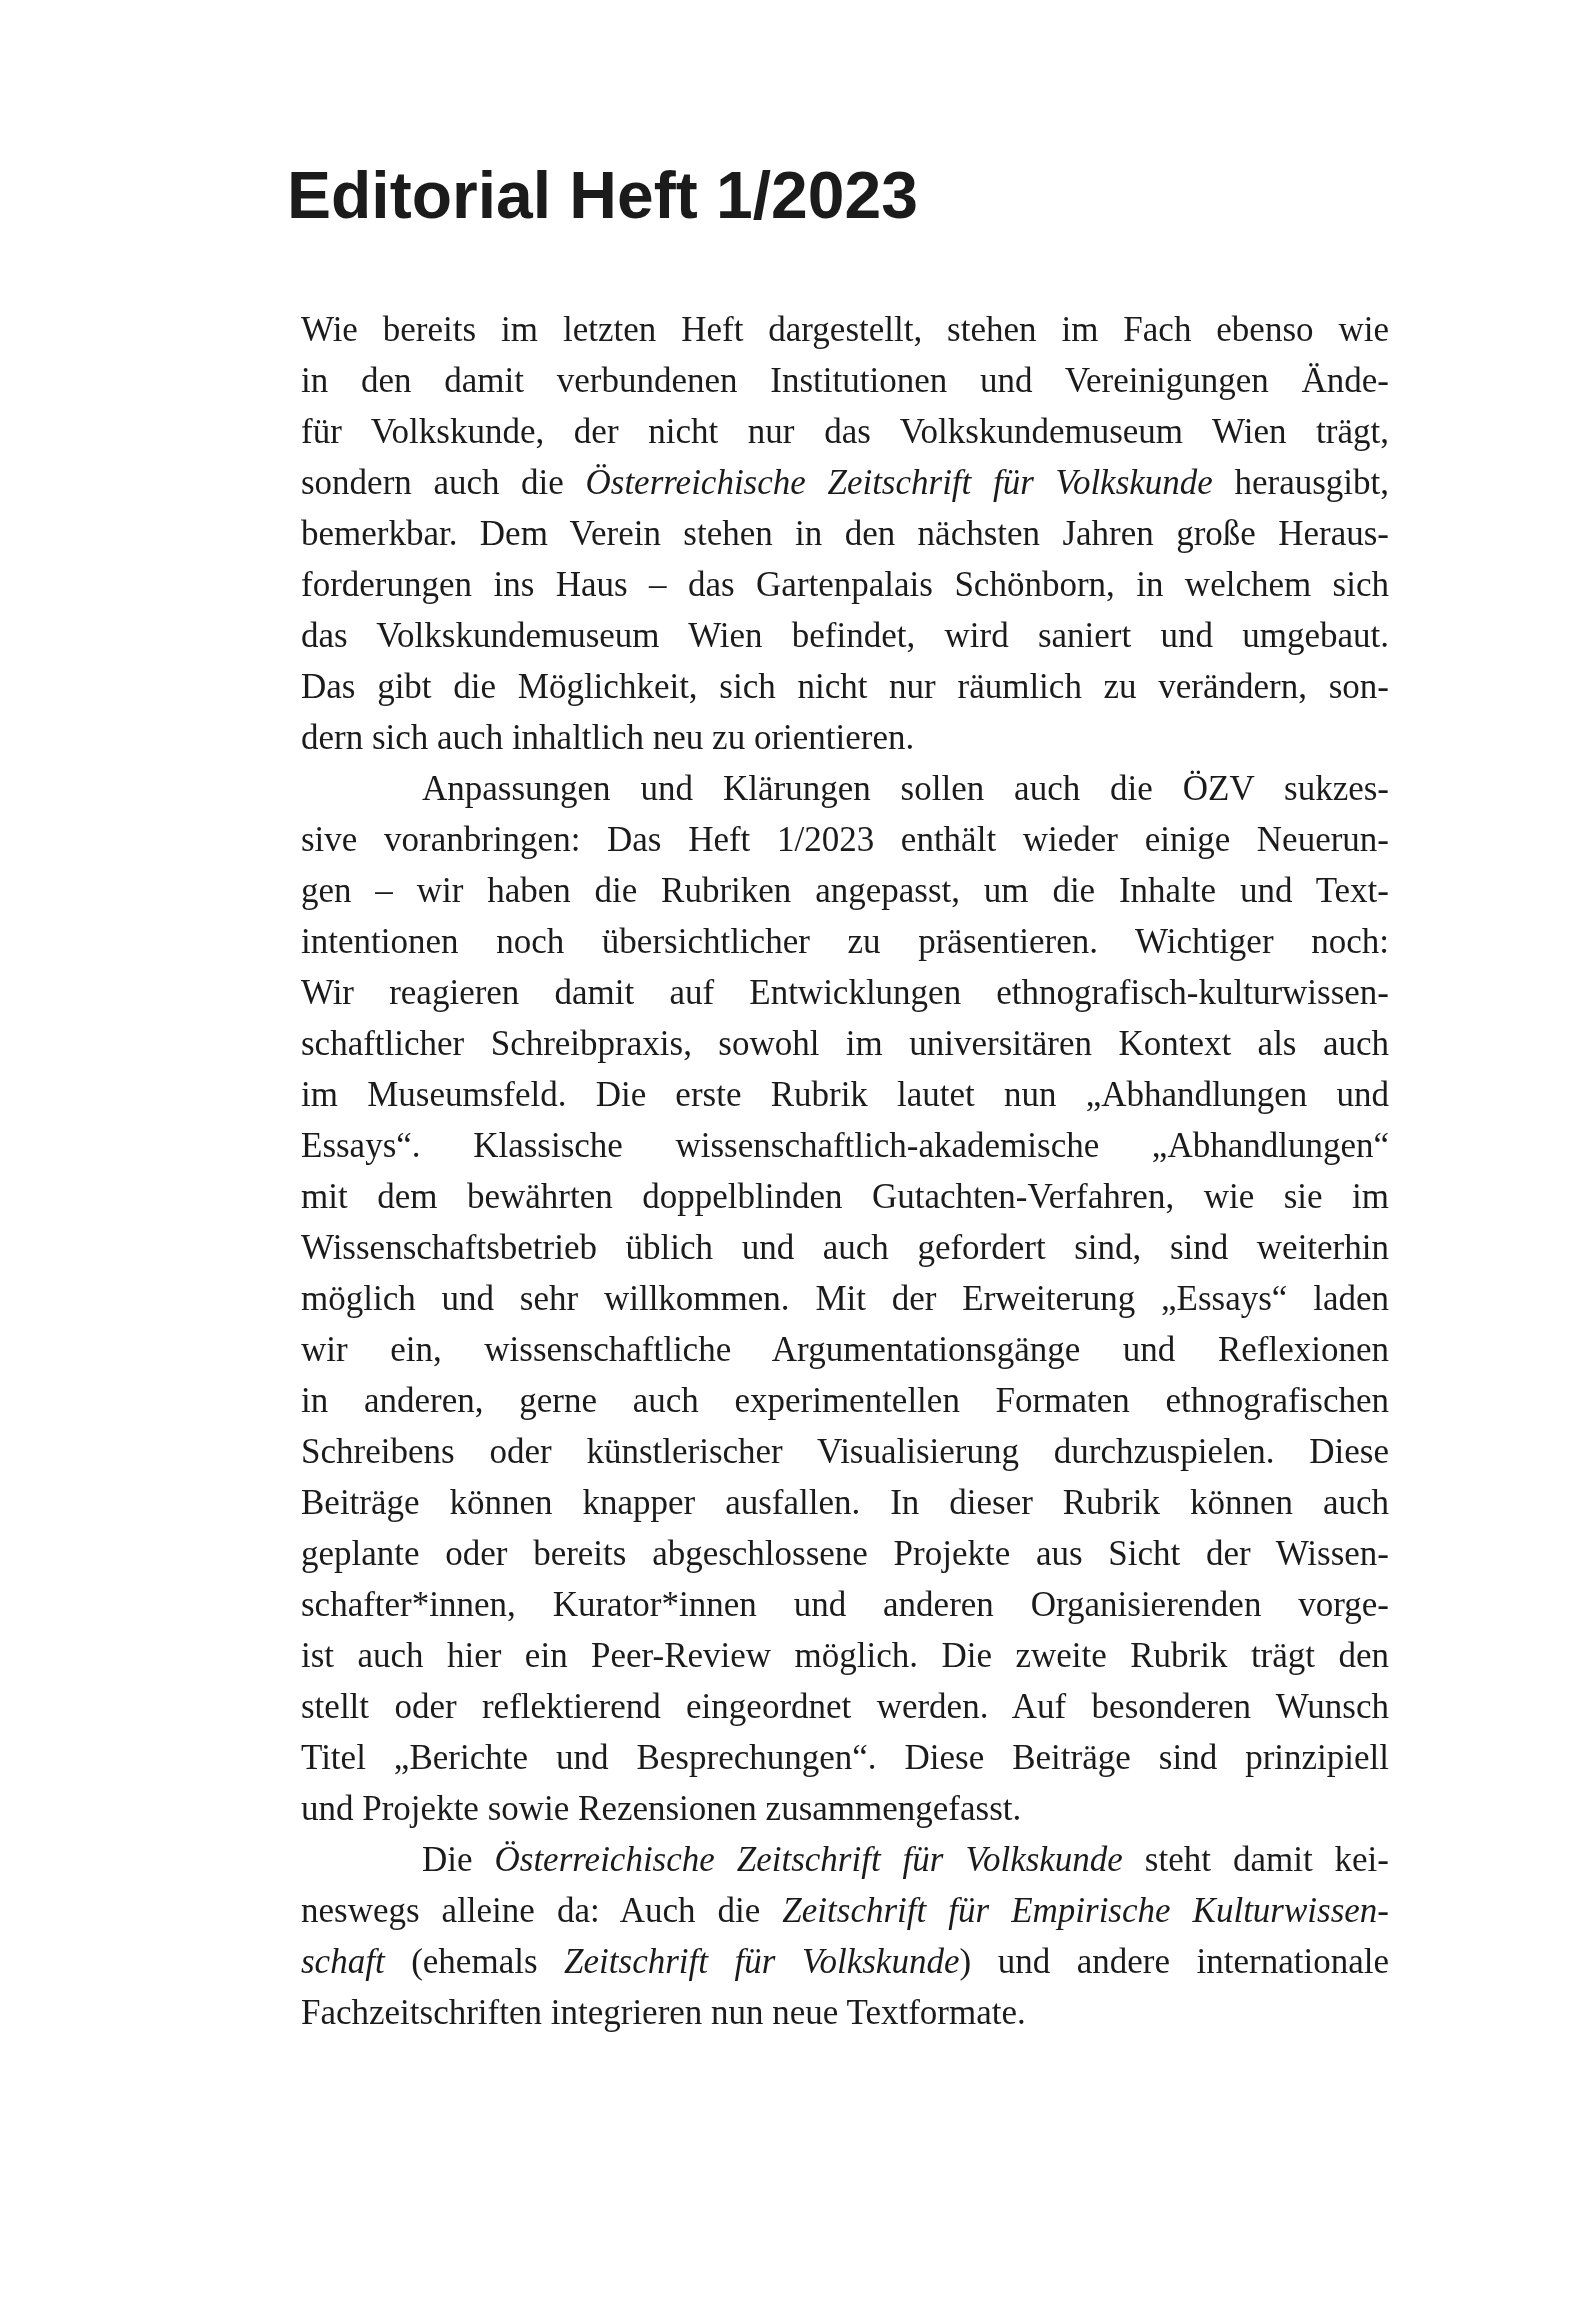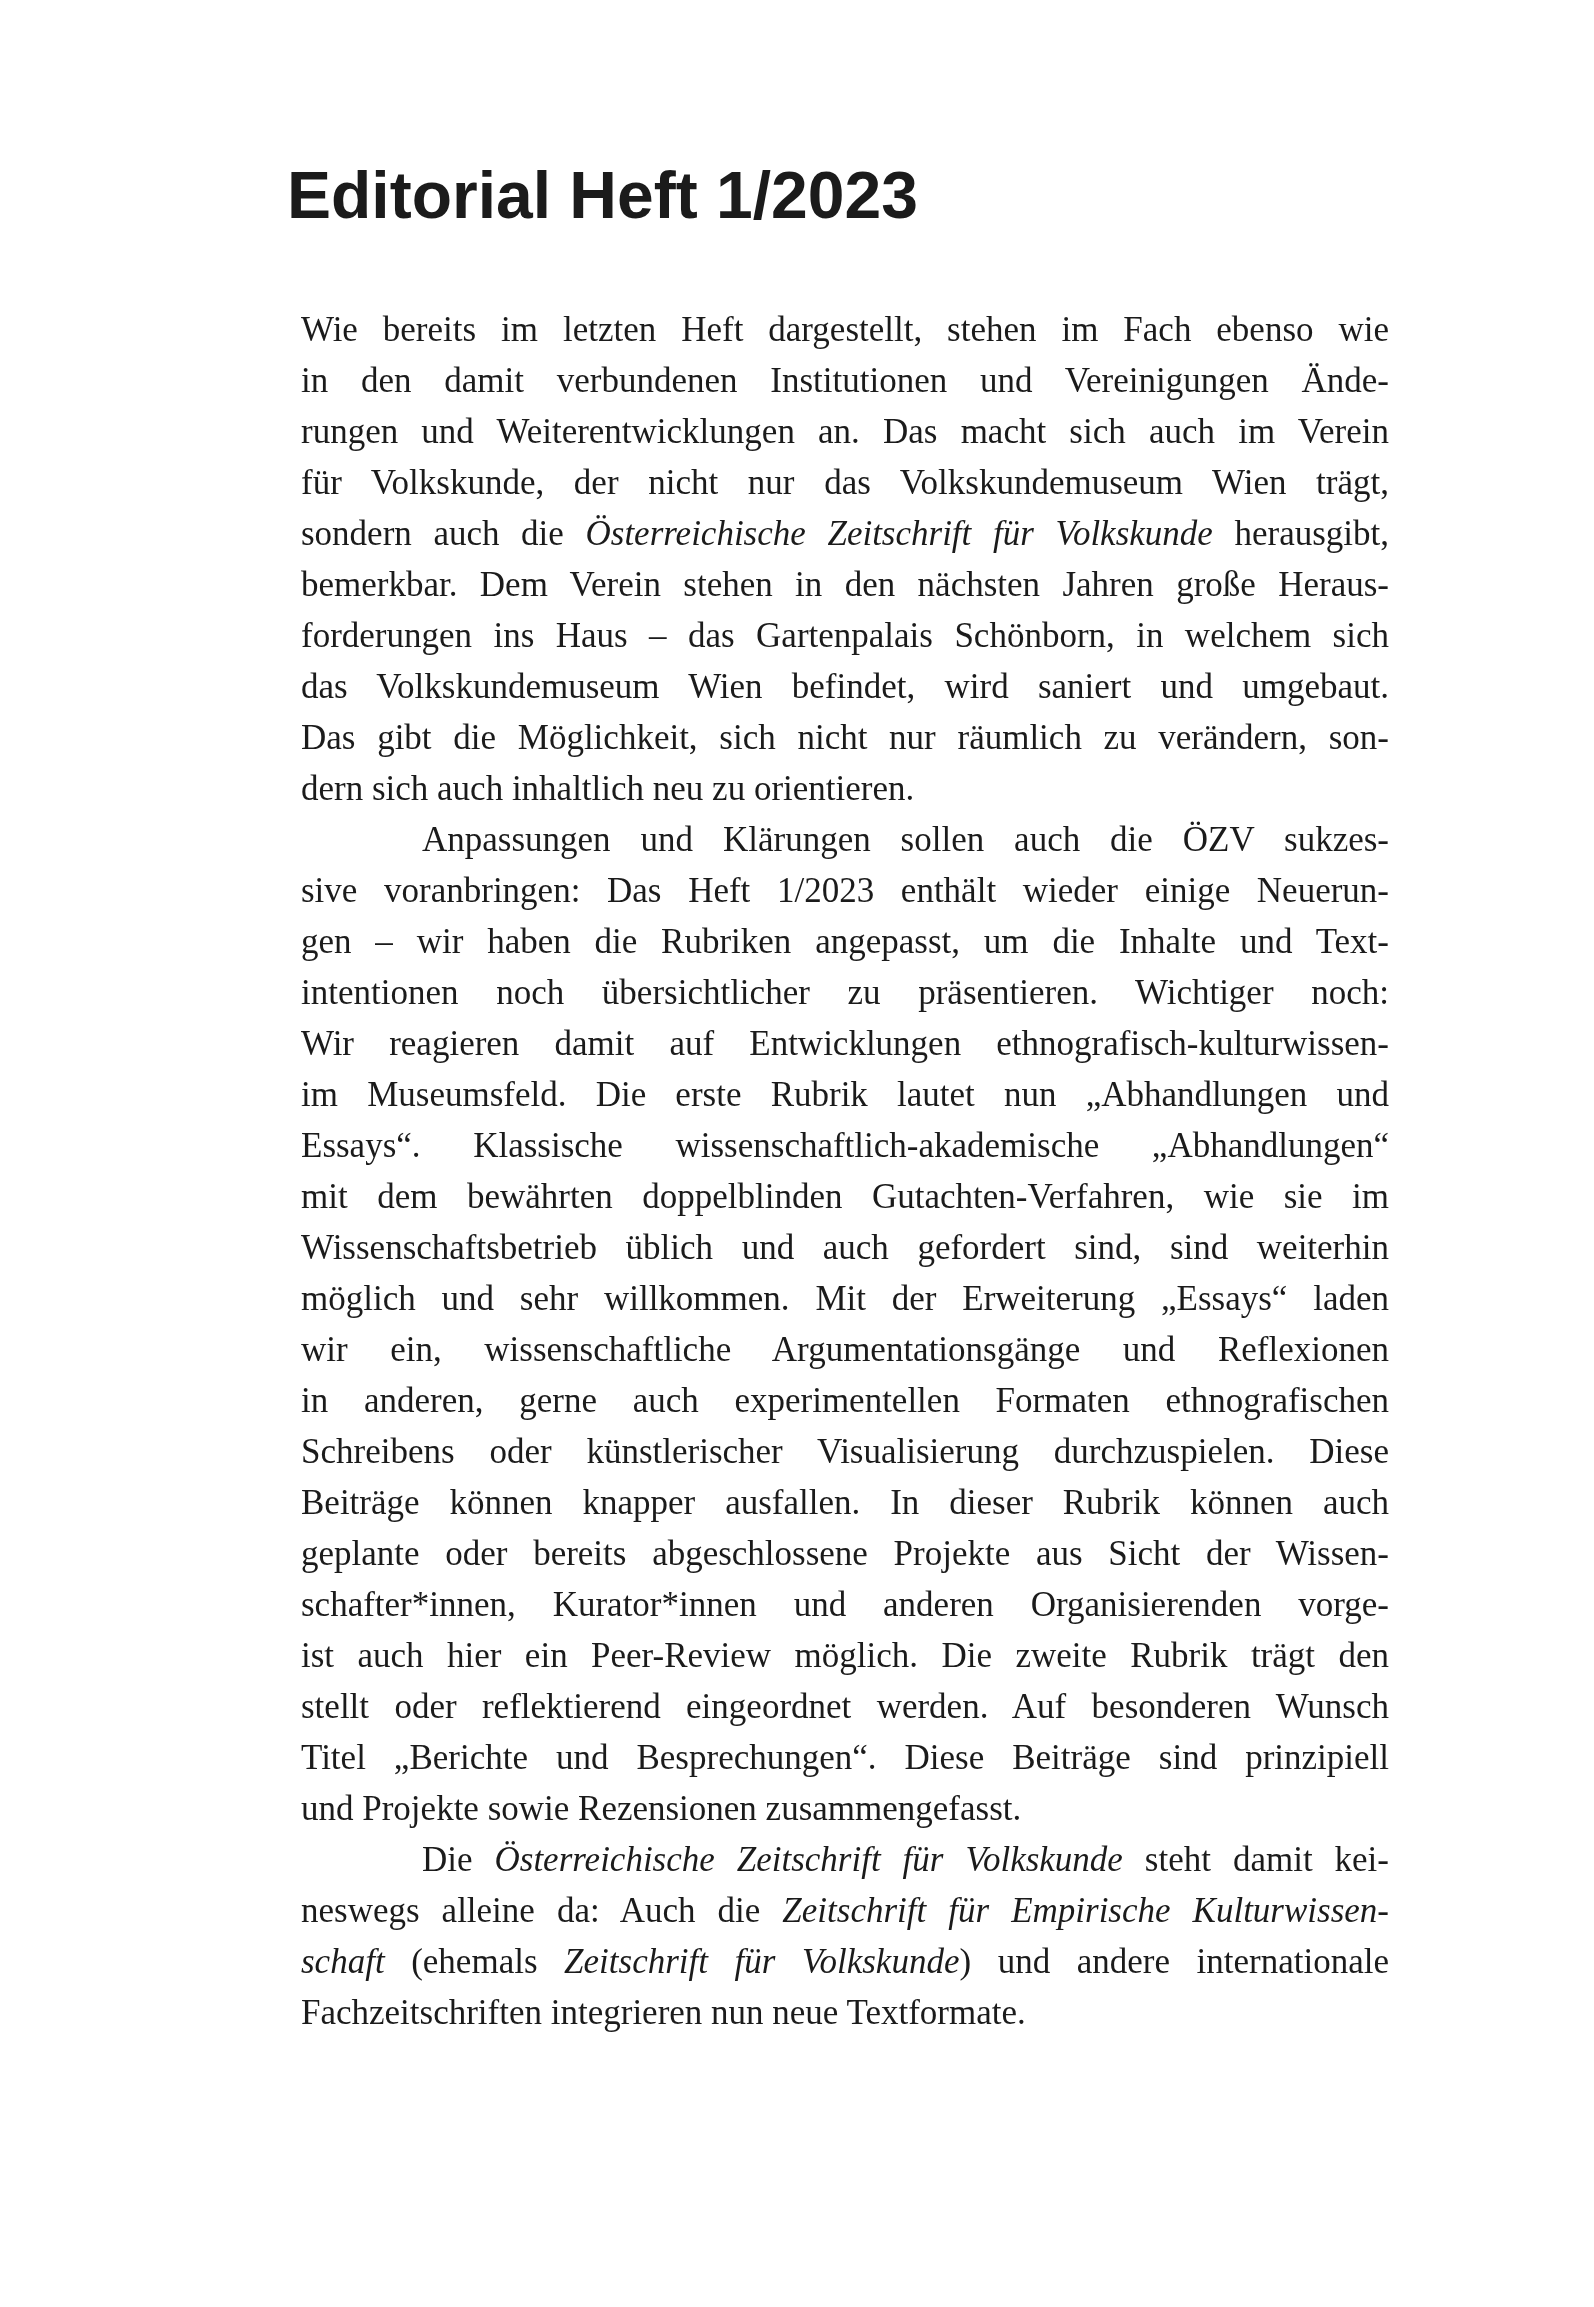--- a/index.html
+++ b/index.html
@@ -54,33 +54,33 @@
   }
 </style>
 </head>
 <body>
 
 <div class="page">
   <h1 class="title">Editorial Heft 1/2023</h1>
   <div class="body-text" id="body-text">
       <div class="line"><span>Wie bereits im letzten Heft dargestellt, stehen im Fach ebenso wie</span></div>
       <div class="line"><span>in den damit verbundenen Institutionen und Vereinigungen Ände-</span></div>
-      <div class="line"><span>rungen und Weiterentwicklungen an. Das macht sich auch im Verein</span></div>
       <div class="line"><span>für Volkskunde, der nicht nur das Volkskundemuseum Wien trägt,</span></div>
       <div class="line"><span>sondern auch die </span><span class="it">Österreichische Zeitschrift für Volkskunde</span><span> herausgibt,</span></div>
       <div class="line"><span>bemerkbar. Dem Verein stehen in den nächsten Jahren große Heraus-</span></div>
       <div class="line"><span>forderungen ins Haus – das Gartenpalais Schönborn, in welchem sich</span></div>
       <div class="line"><span>das Volkskundemuseum Wien befindet, wird saniert und umgebaut.</span></div>
       <div class="line"><span>Das gibt die Möglichkeit, sich nicht nur räumlich zu verändern, son-</span></div>
       <div class="line pl"><span>dern sich auch inhaltlich neu zu orientieren.</span></div>
       <div class="line ind"><span>Anpassungen und Klärungen sollen auch die ÖZV sukzes-</span></div>
       <div class="line"><span>sive voranbringen: Das Heft 1/2023 enthält wieder einige Neuerun-</span></div>
       <div class="line"><span>gen – wir haben die Rubriken angepasst, um die Inhalte und Text-</span></div>
       <div class="line"><span>intentionen noch übersichtlicher zu präsentieren. Wichtiger noch:</span></div>
       <div class="line"><span>Wir reagieren damit auf Entwicklungen ethnografisch-kulturwissen-</span></div>
+      <div class="line"><span>schaftlicher Schreibpraxis, sowohl im universitären Kontext als auch</span></div>
       <div class="line"><span>im Museumsfeld. Die erste Rubrik lautet nun „Abhandlungen und</span></div>
       <div class="line"><span>Essays“. Klassische wissenschaftlich-akademische „Abhandlungen“</span></div>
       <div class="line"><span>mit dem bewährten doppelblinden Gutachten-Verfahren, wie sie im</span></div>
       <div class="line"><span>Wissenschaftsbetrieb üblich und auch gefordert sind, sind weiterhin</span></div>
       <div class="line"><span>möglich und sehr willkommen. Mit der Erweiterung „Essays“ laden</span></div>
       <div class="line"><span>wir ein, wissenschaftliche Argumentationsgänge und Reflexionen</span></div>
       <div class="line"><span>in anderen, gerne auch experimentellen Formaten ethnografischen</span></div>
       <div class="line"><span>Schreibens oder künstlerischer Visualisierung durchzuspielen. Diese</span></div>
       <div class="line"><span>Beiträge können knapper ausfallen. In dieser Rubrik können auch</span></div>
       <div class="line"><span>geplante oder bereits abgeschlossene Projekte aus Sicht der Wissen-</span></div>

